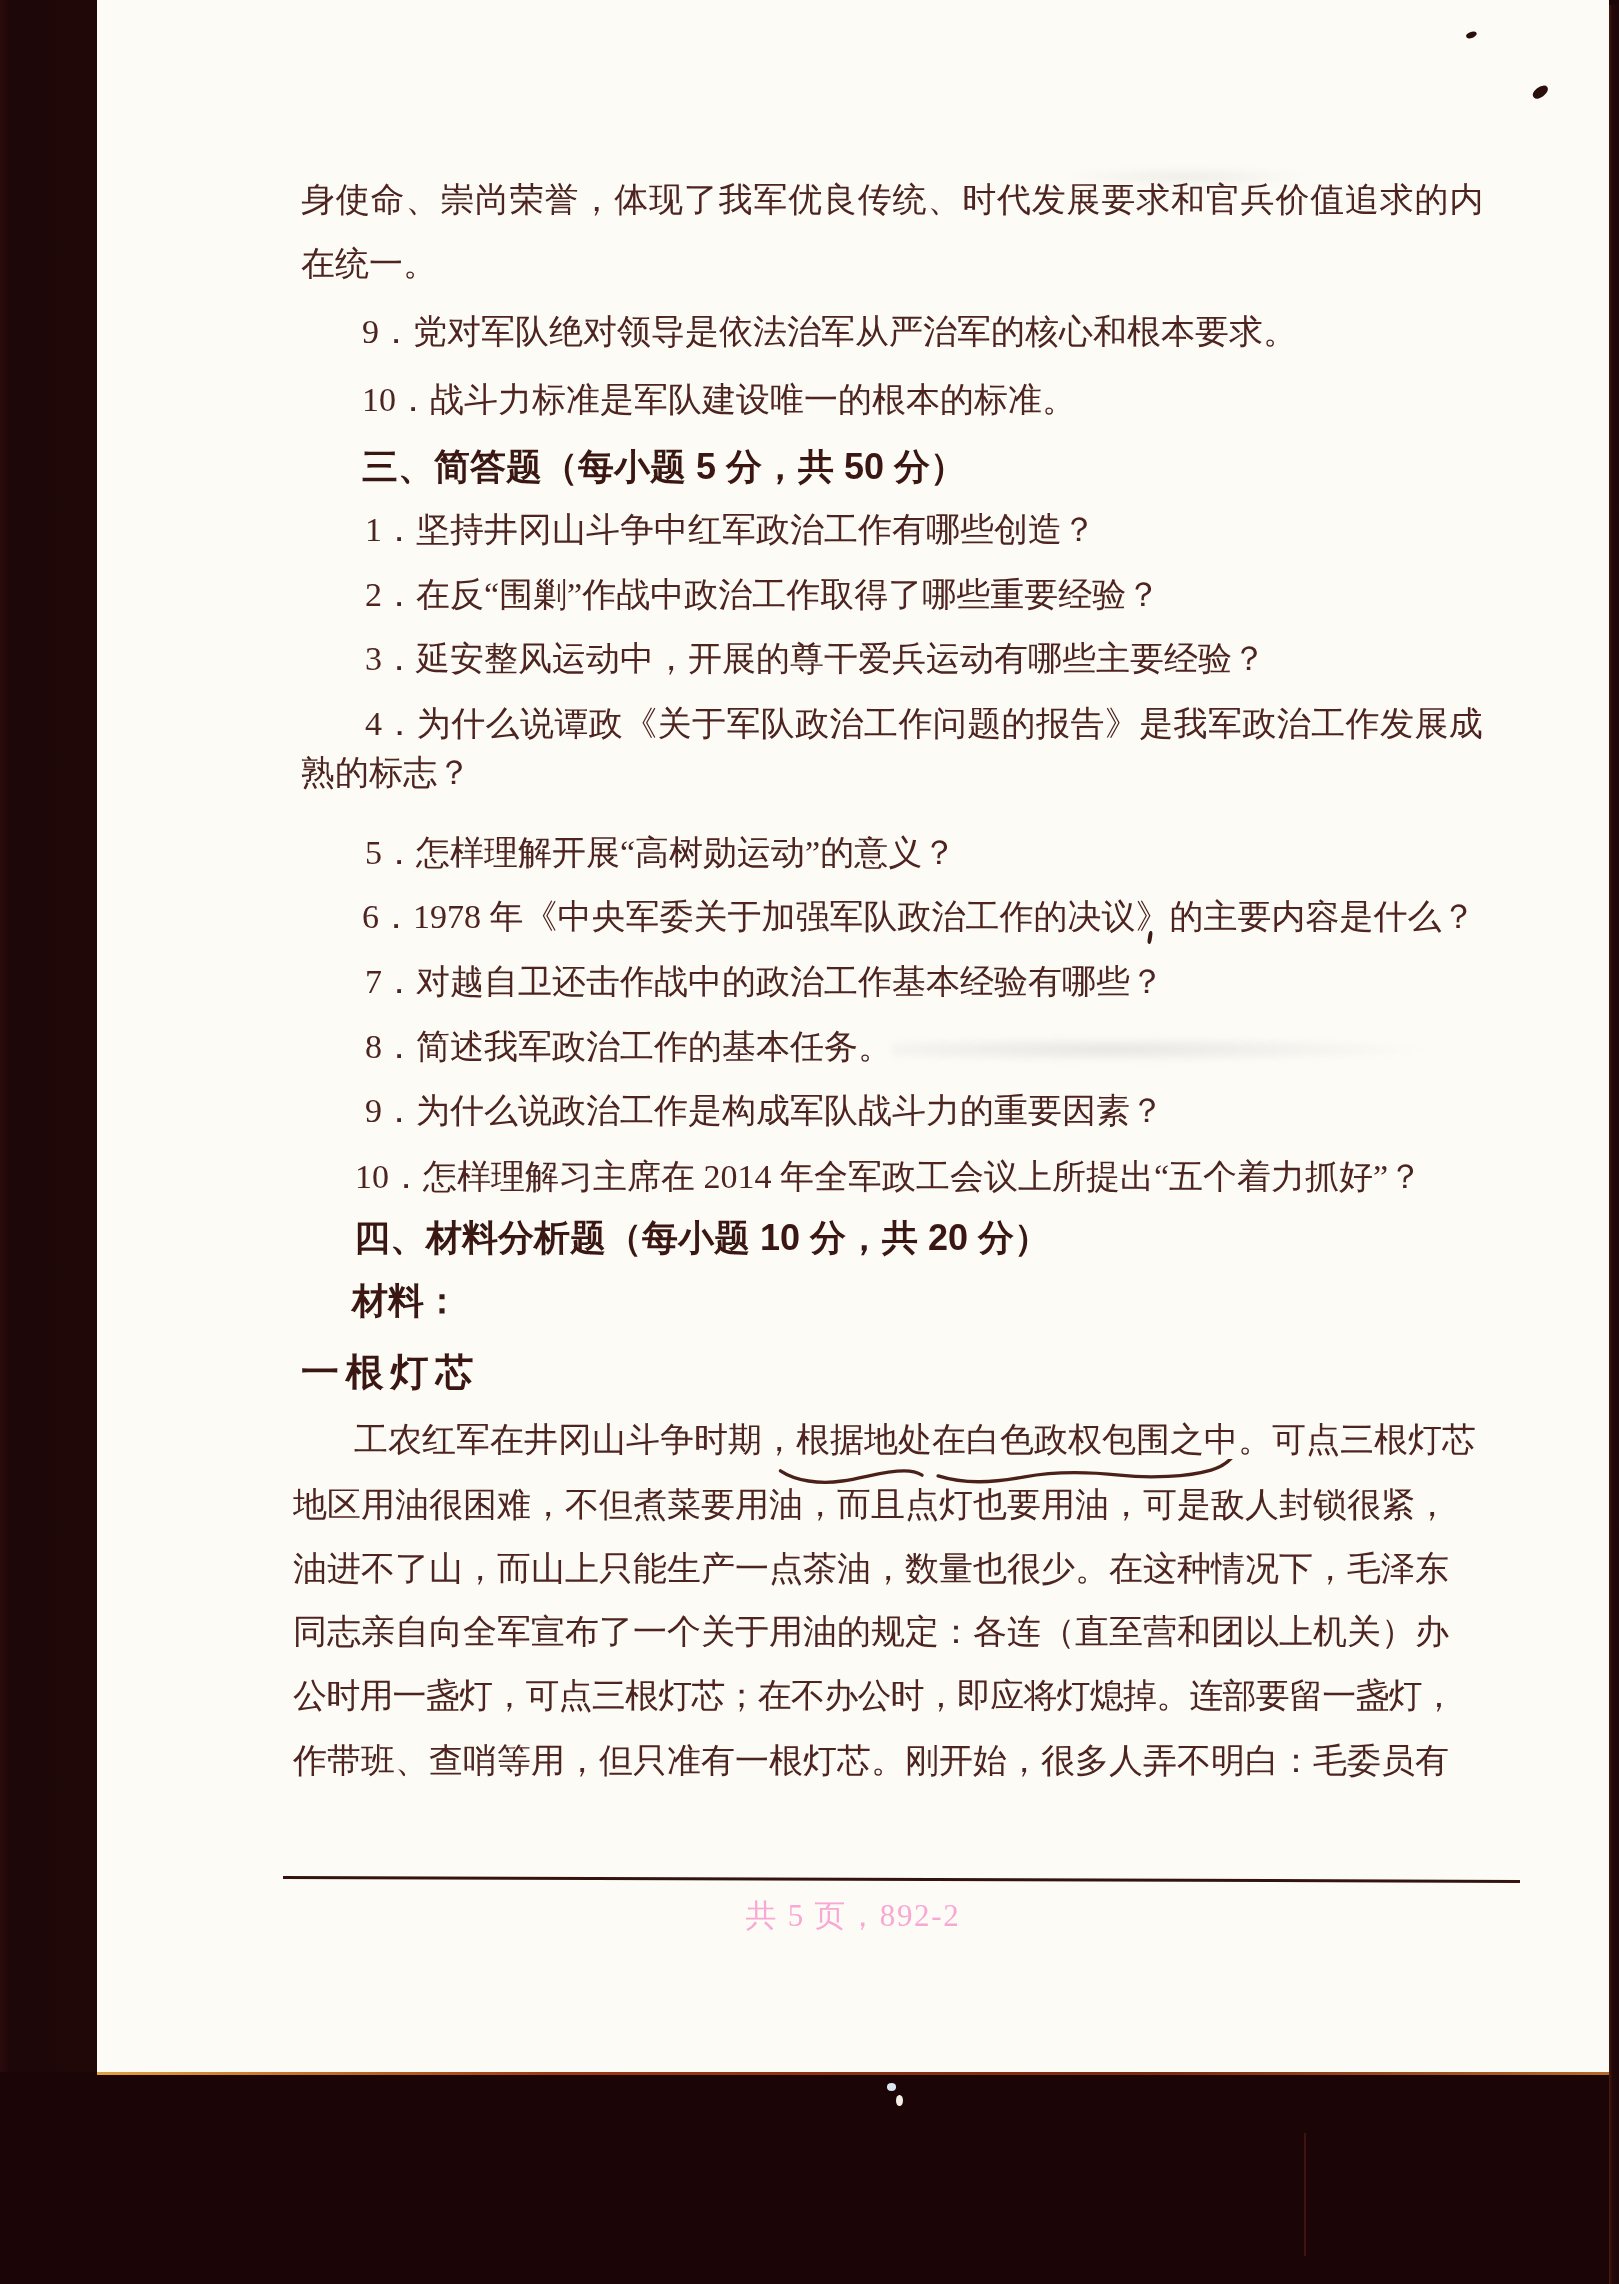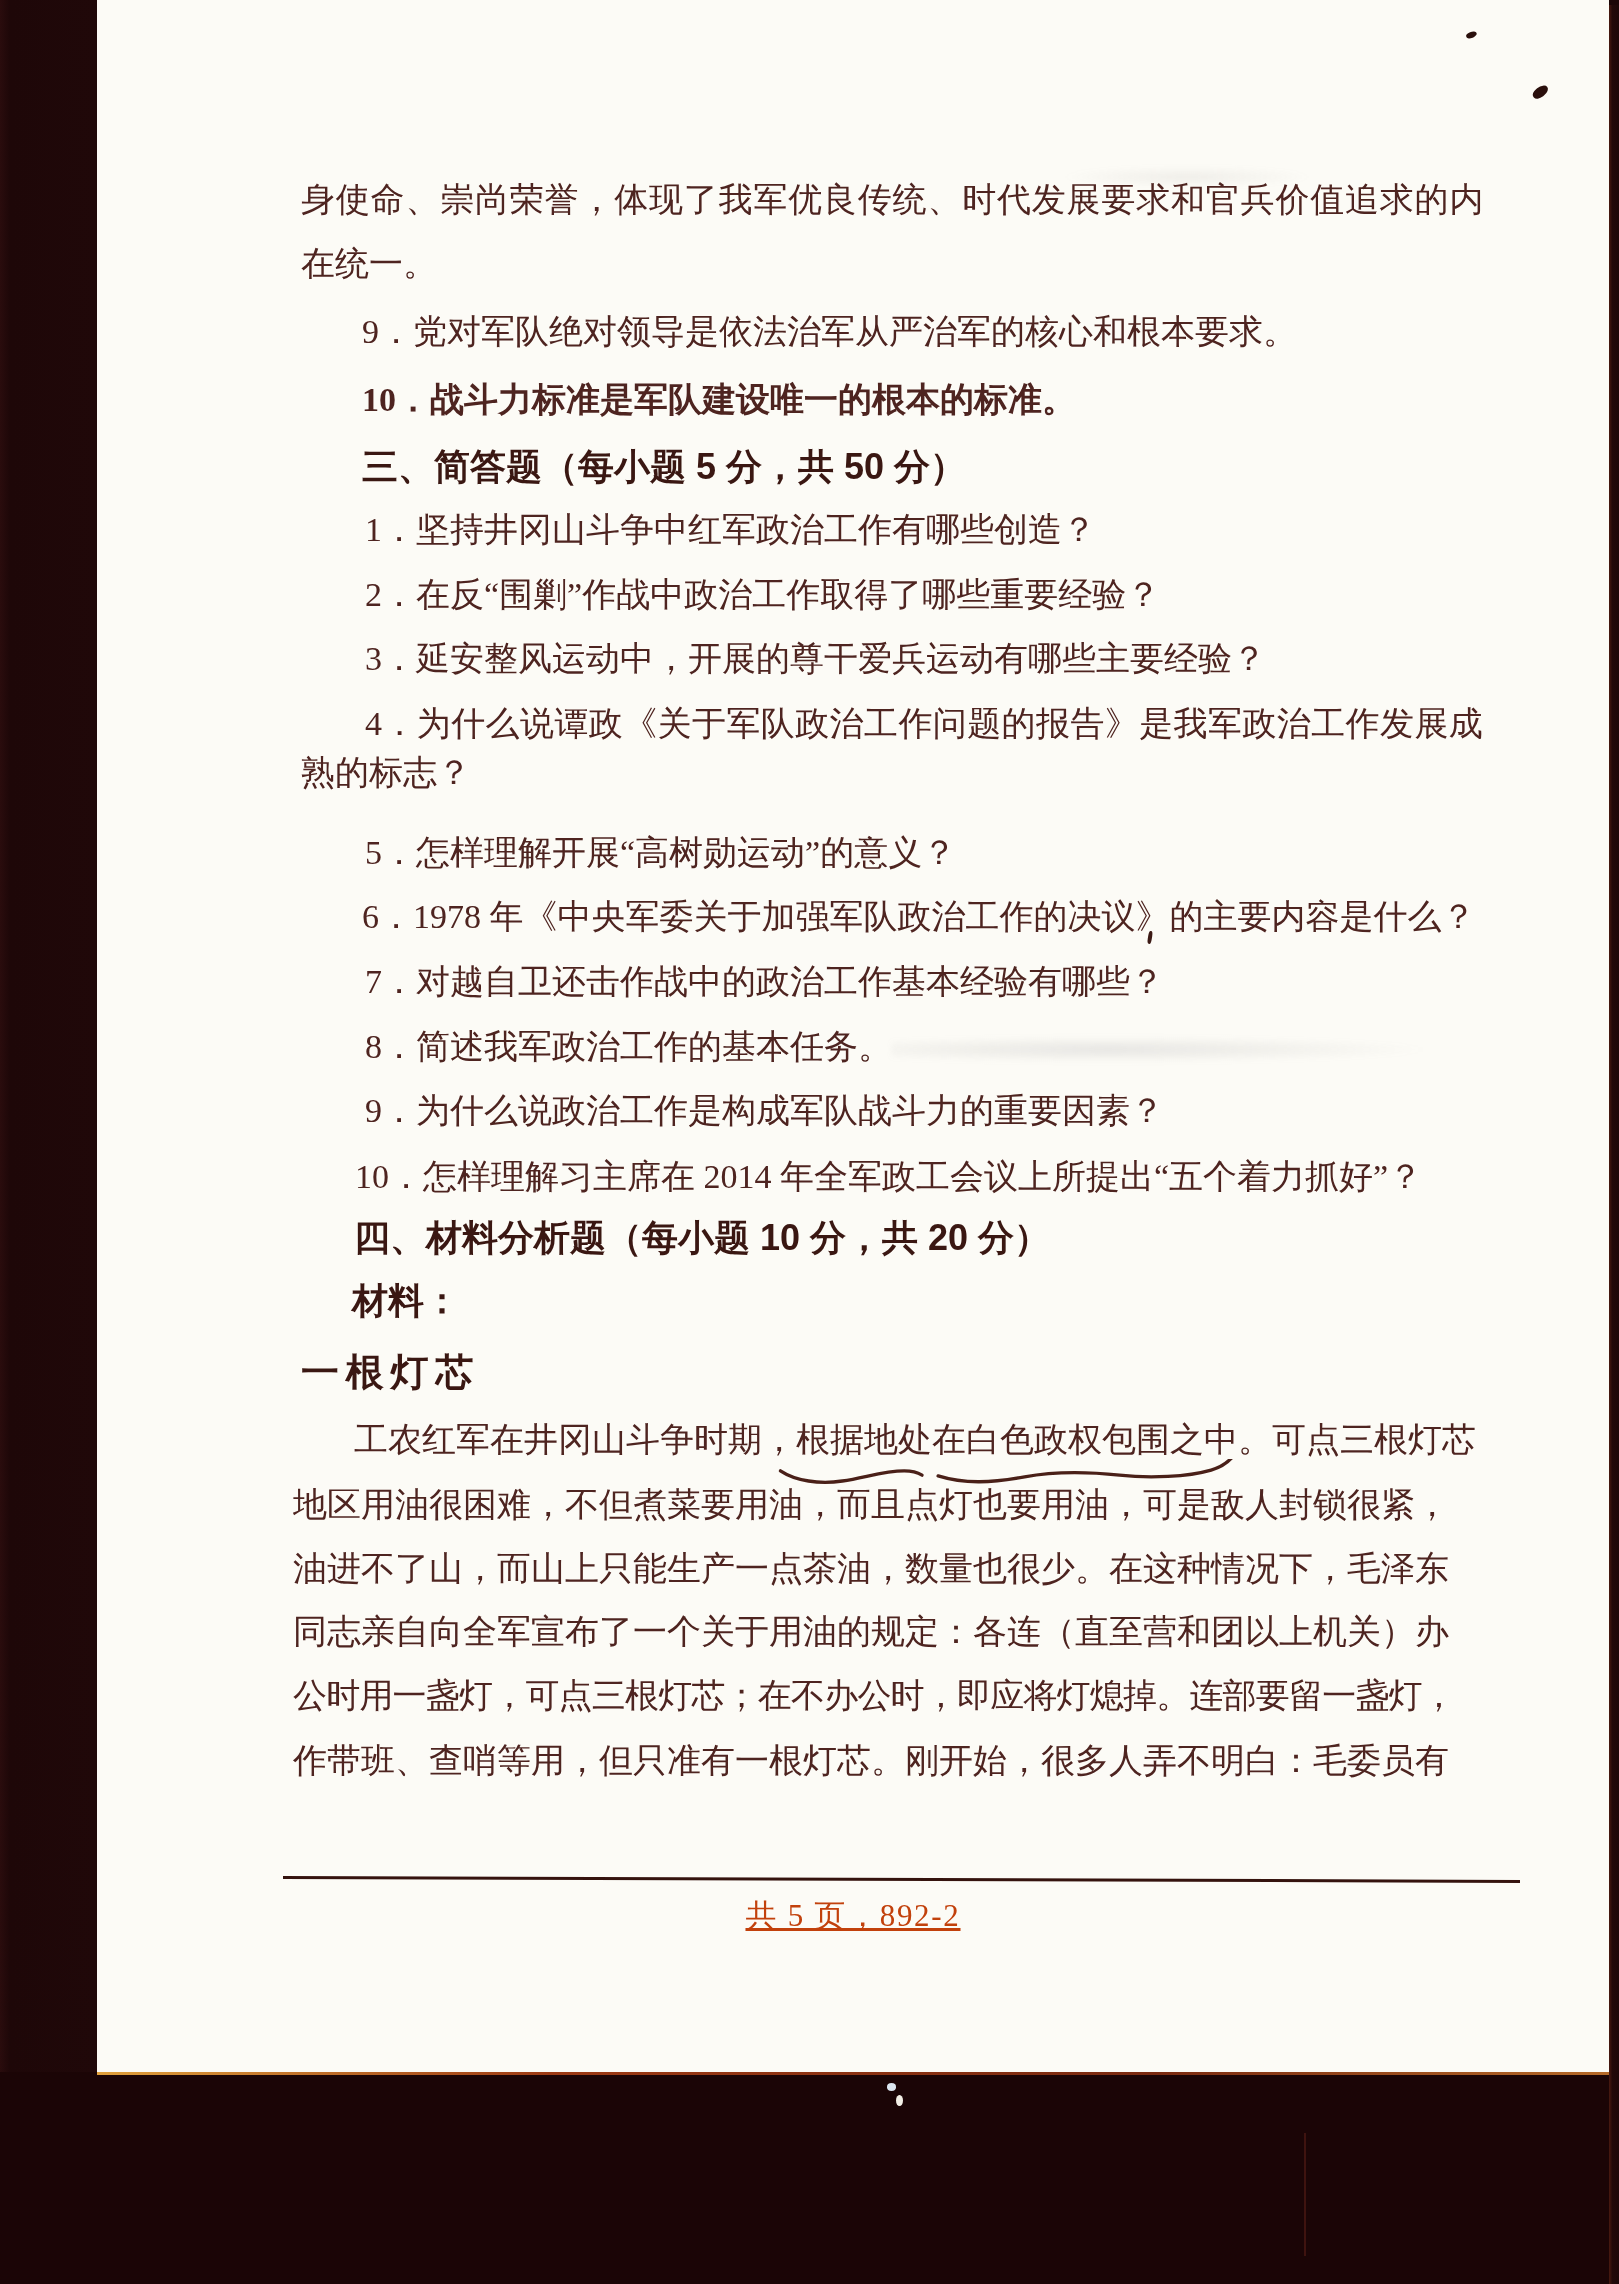--- a/index.html
+++ b/index.html
@@ -24,21 +24,21 @@
   .line{position:absolute;height:58px;line-height:58px;white-space:nowrap;
     color:#4e2420;font-size:34px;letter-spacing:0;}
   .line.heading{font-family:Liberation Sans, sans-serif;
     font-weight:bold;font-size:36px;color:#3a1712;}
   .line.title{font-family:"Liberation Sans","DejaVu Sans",sans-serif;
     font-weight:bold;font-size:38px;letter-spacing:6.8px;color:#3a1712;}
   
   .footer-rule{position:absolute;left:283px;top:1876px;width:1237px;height:3.4px;
     background:#35130e;transform:rotate(0.18deg);transform-origin:left center;}
   .footer-text{position:absolute;left:97px;top:1888px;width:1512px;height:56px;
-    line-height:56px;text-align:center;font-size:31px;color:#c2410c;letter-spacing:1.7px;text-decoration:underline;}
+    line-height:56px;text-align:center;font-size:31px;color:#f9a8d4;letter-spacing:1.7px;}
   
   .wavy{position:absolute;left:770px;top:1459px;}
   
   .ink-mark{position:absolute;background:#2a0f0c;border-radius:45% 55% 50% 50%;}
   .mark-check{left:1466px;top:32px;width:11px;height:6px;transform:rotate(-24deg);}
   .mark-grain{left:1532px;top:87px;width:17px;height:10.2px;transform:rotate(-38deg);}
   .mark-tick{left:1148px;top:931px;width:4.2px;height:12.7px;background:#3c1a15;
     border-radius:40%;transform:rotate(9deg);position:absolute;}
   
   .smudge{position:absolute;left:891px;top:1036px;width:543px;height:27px;
@@ -71,21 +71,21 @@
 <div class="smudge2"></div>
 
 <div class="ink-mark mark-check"></div>
 <div class="ink-mark mark-grain"></div>
 <div class="mark-tick"></div>
 
 <div id="text-layer">
     <div class="line body" style="top: 171px; left: 301px; width: 1153px; letter-spacing: 0.8px;">身使命、崇尚荣誉，体现了我军优良传统、时代发展要求和官兵价值追求的内</div>
     <div class="line body" style="top: 235px; left: 301px;">在统一。</div>
     <div class="line body" style="top: 303px; left: 362px;">9．党对军队绝对领导是依法治军从严治军的核心和根本要求。</div>
-    <div class="line body" style="top: 371px; left: 362px; font-weight: bold;">10．战斗力标准是军队建设唯一的根本的标准。</div>
+    <div class="line body" style="top: 371px; left: 362px;">10．战斗力标准是军队建设唯一的根本的标准。</div>
     <div class="line heading" style="top: 438px; left: 362px;">三、简答题（每小题 5 分，共 50 分）</div>
     <div class="line body" style="top: 501px; left: 365px;">1．坚持井冈山斗争中红军政治工作有哪些创造？</div>
     <div class="line body" style="top: 566px; left: 365px;">2．在反“围剿”作战中政治工作取得了哪些重要经验？</div>
     <div class="line body" style="top: 630px; left: 365px;">3．延安整风运动中，开展的尊干爱兵运动有哪些主要经验？</div>
     <div class="line body" style="top: 695px; left: 365px; width: 1086px; letter-spacing: 0.4px; text-align: center;">4．为什么说谭政《关于军队政治工作问题的报告》是我军政治工作发展成</div>
     <div class="line body" style="top: 744px; left: 301px;">熟的标志？</div>
     <div class="line body" style="top: 824px; left: 365px;">5．怎样理解开展“高树勋运动”的意义？</div>
     <div class="line body" style="top: 888px; left: 362px;">6．1978 年《中央军委关于加强军队政治工作的决议》的主要内容是什么？</div>
     <div class="line body" style="top: 953px; left: 365px;">7．对越自卫还击作战中的政治工作基本经验有哪些？</div>
     <div class="line body" style="top: 1018px; left: 365px;">8．简述我军政治工作的基本任务。</div>

